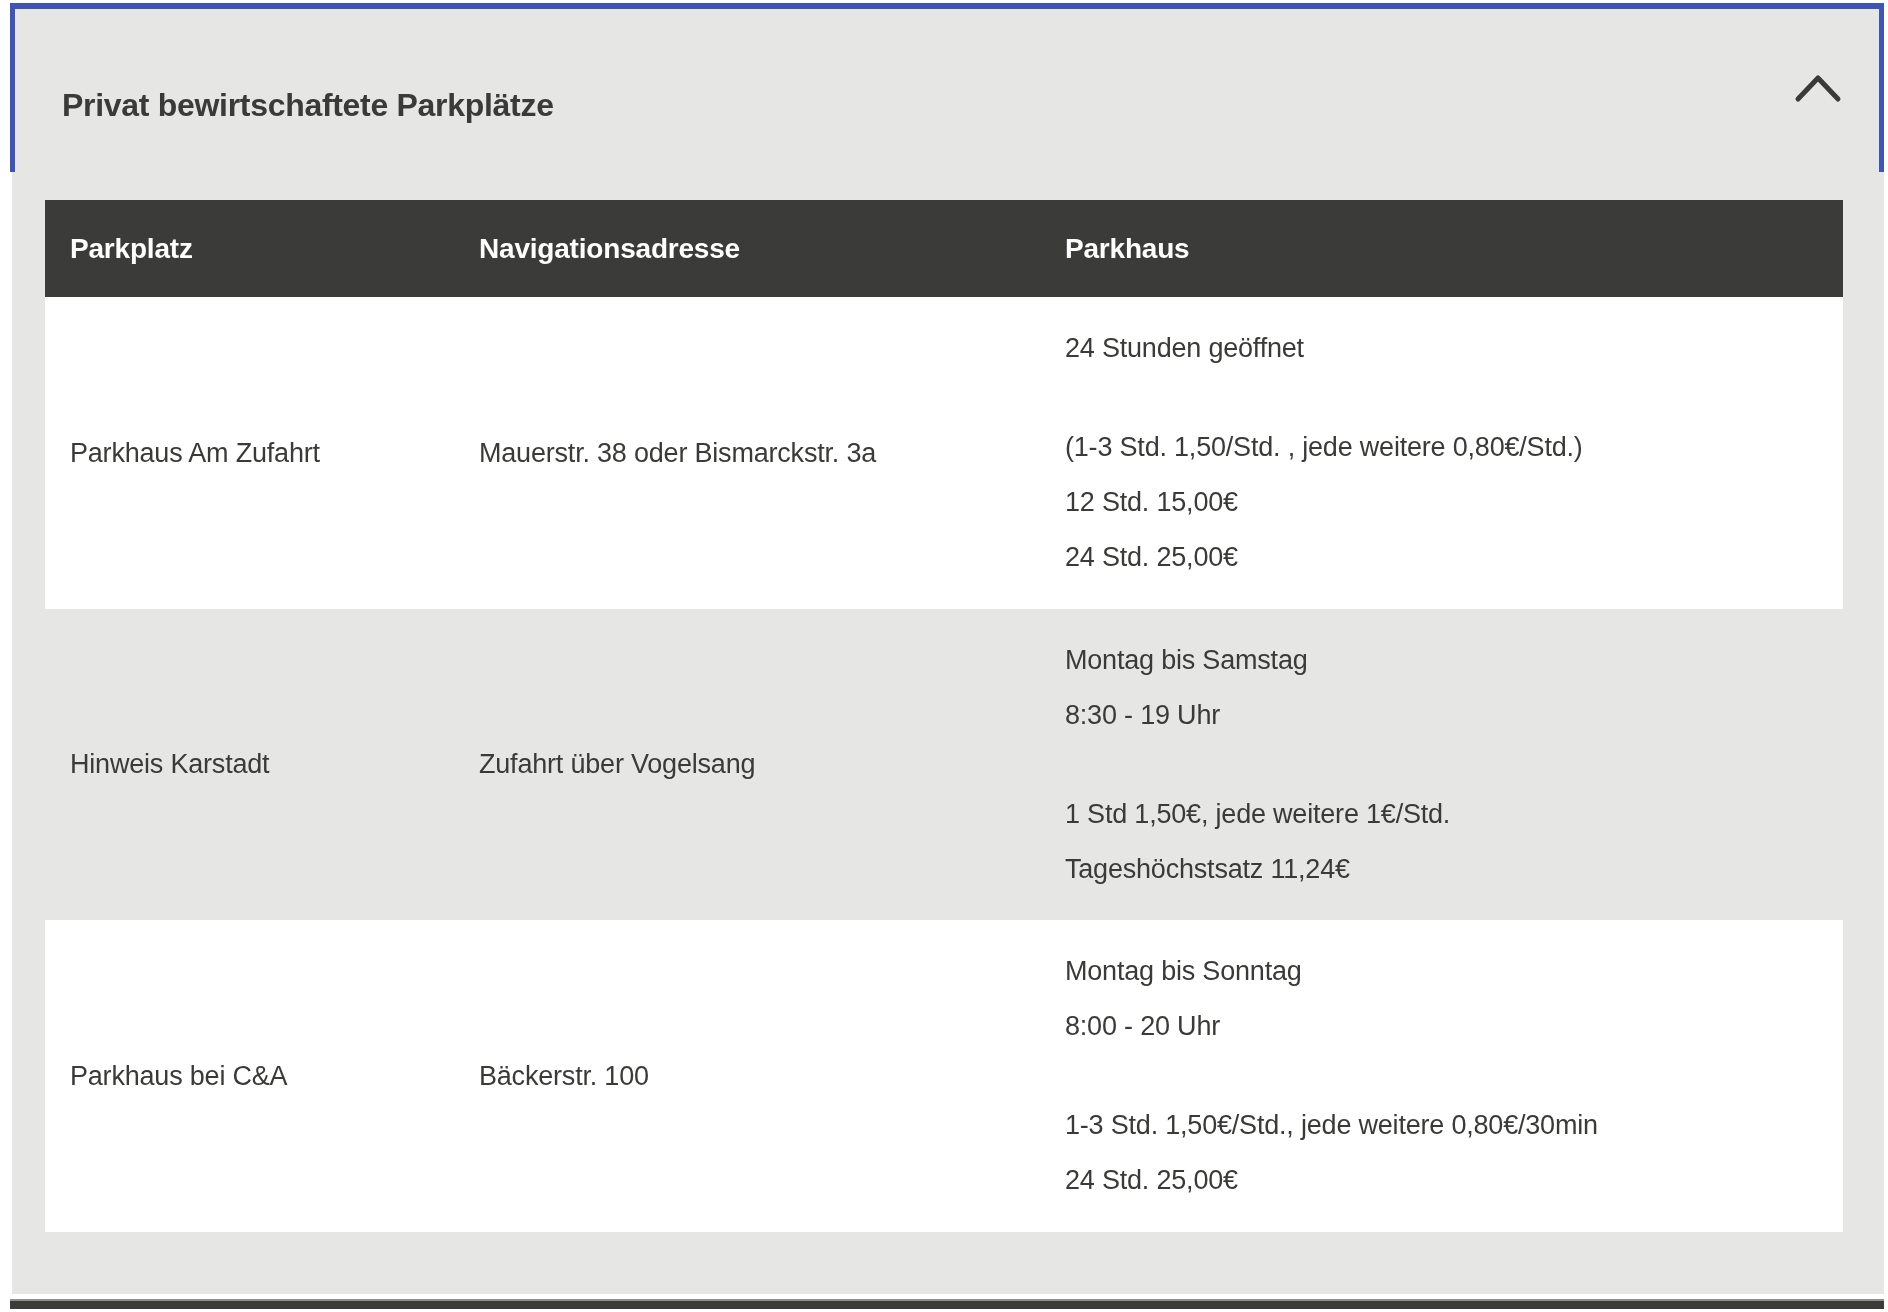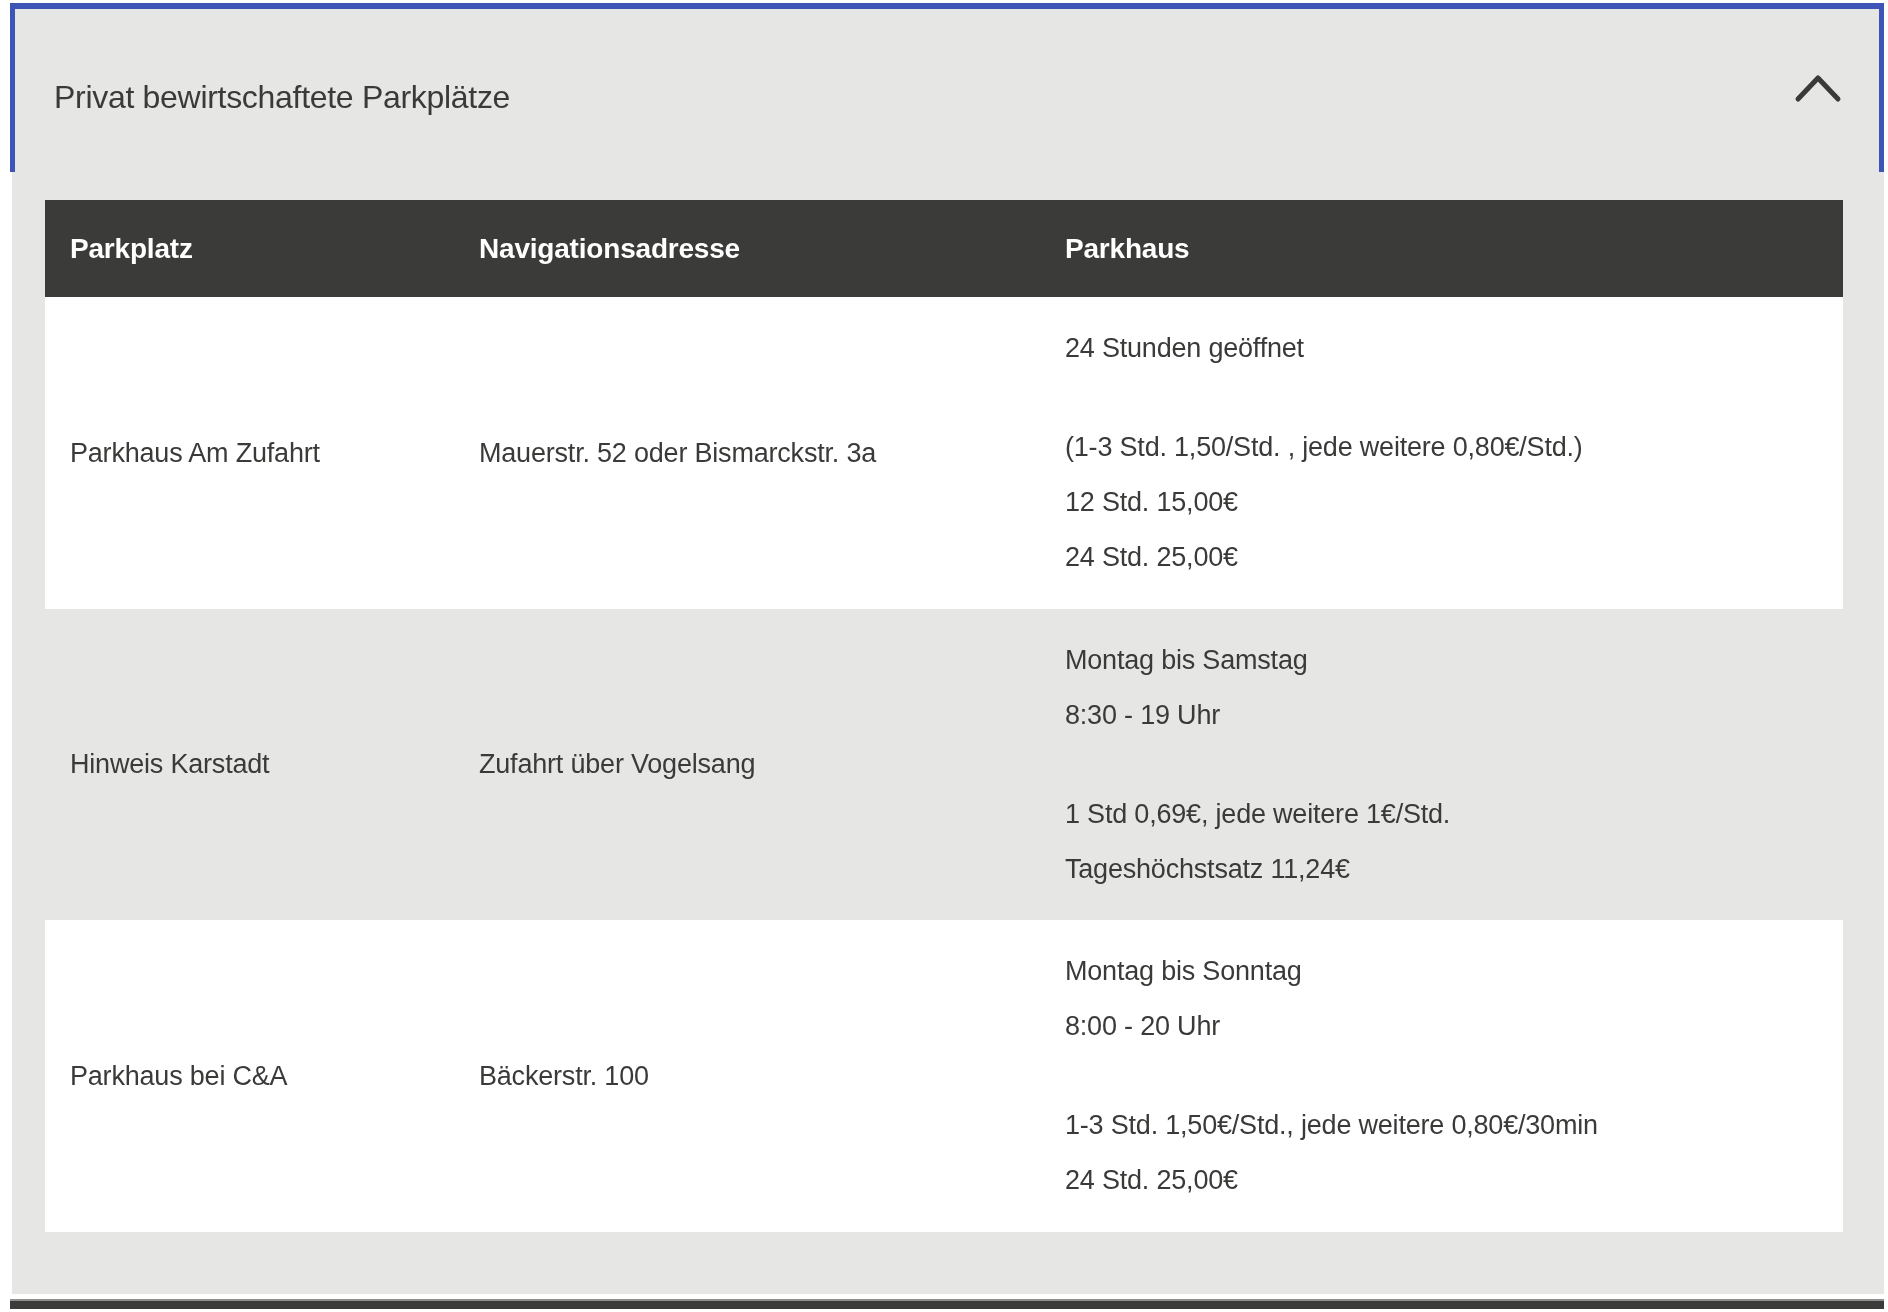--- a/index.html
+++ b/index.html
@@ -16,22 +16,22 @@
   .focus-top   { position:absolute; left:10px;   top:3px; width:1874px; height:6px;  background:var(--accent-blue,#3e55b8); }
   .focus-left  { position:absolute; left:10px;   top:3px; width:5px;    height:169px; background:var(--accent-blue,#3e55b8); }
   .focus-right { position:absolute; left:1879px; top:3px; width:5px;    height:169px; background:var(--accent-blue,#3e55b8); }
 
   .accordion-header {
     position:absolute; left:15px; top:9px; width:1864px; height:162px;
     background:transparent; border:none; margin:0; padding:0;
     text-align:left; cursor:pointer; font-family:inherit;
   }
   .title {
-    position:absolute; left:31px; top:60px; margin:8px;
-    font-size:32px; line-height:40px; font-weight:normal;
+    position:absolute; left:31px; top:60px; margin:16px;
+    font-size:32px; line-height:40px; font-weight:bold;
     letter-spacing:-0.3px; color:var(--text-dark,#3a3a38);
     white-space:nowrap;
   }
   .chevron {
     position:absolute; right:36px; top:63px; width:50px; height:32px;
     display:block;
   }
   .chevron polyline {
     fill:none; stroke:var(--text-dark,#3a3a38); stroke-width:5;
     stroke-linecap:round; stroke-linejoin:round;
@@ -95,42 +95,42 @@
     <thead>
       <tr>
         <th>Parkplatz</th>
         <th>Navigationsadresse</th>
         <th>Parkhaus</th>
       </tr>
     </thead>
     <tbody>
       <tr class="row-0">
         <td class="cell-name">Parkhaus Am Zufahrt</td>
-        <td class="cell-addr">Mauerstr. 52 oder Bismarckstr. 3a</td>
+        <td class="cell-addr">Mauerstr. 38 oder Bismarckstr. 3a</td>
         <td class="cell-hinweis">
           <div class="para">
             <div class="line">24 Stunden geöffnet</div>
           </div>
           <div class="para">
             <div class="line">(1-3 Std. 1,50/Std. , jede weitere 0,80€/Std.)</div>
             <div class="line">12 Std. 15,00€</div>
             <div class="line">24 Std. 25,00€</div>
           </div>
         </td>
       </tr>
       <tr class="row-1">
         <td class="cell-name">Hinweis Karstadt</td>
         <td class="cell-addr">Zufahrt über Vogelsang</td>
         <td class="cell-hinweis">
           <div class="para">
             <div class="line">Montag bis Samstag</div>
             <div class="line">8:30 - 19 Uhr</div>
           </div>
           <div class="para">
-            <div class="line">1 Std 0,69€, jede weitere 1€/Std.</div>
+            <div class="line">1 Std 1,50€, jede weitere 1€/Std.</div>
             <div class="line">Tageshöchstsatz 11,24€</div>
           </div>
         </td>
       </tr>
       <tr class="row-2">
         <td class="cell-name">Parkhaus bei C&amp;A</td>
         <td class="cell-addr">Bäckerstr. 100</td>
         <td class="cell-hinweis">
           <div class="para">
             <div class="line">Montag bis Sonntag</div>

